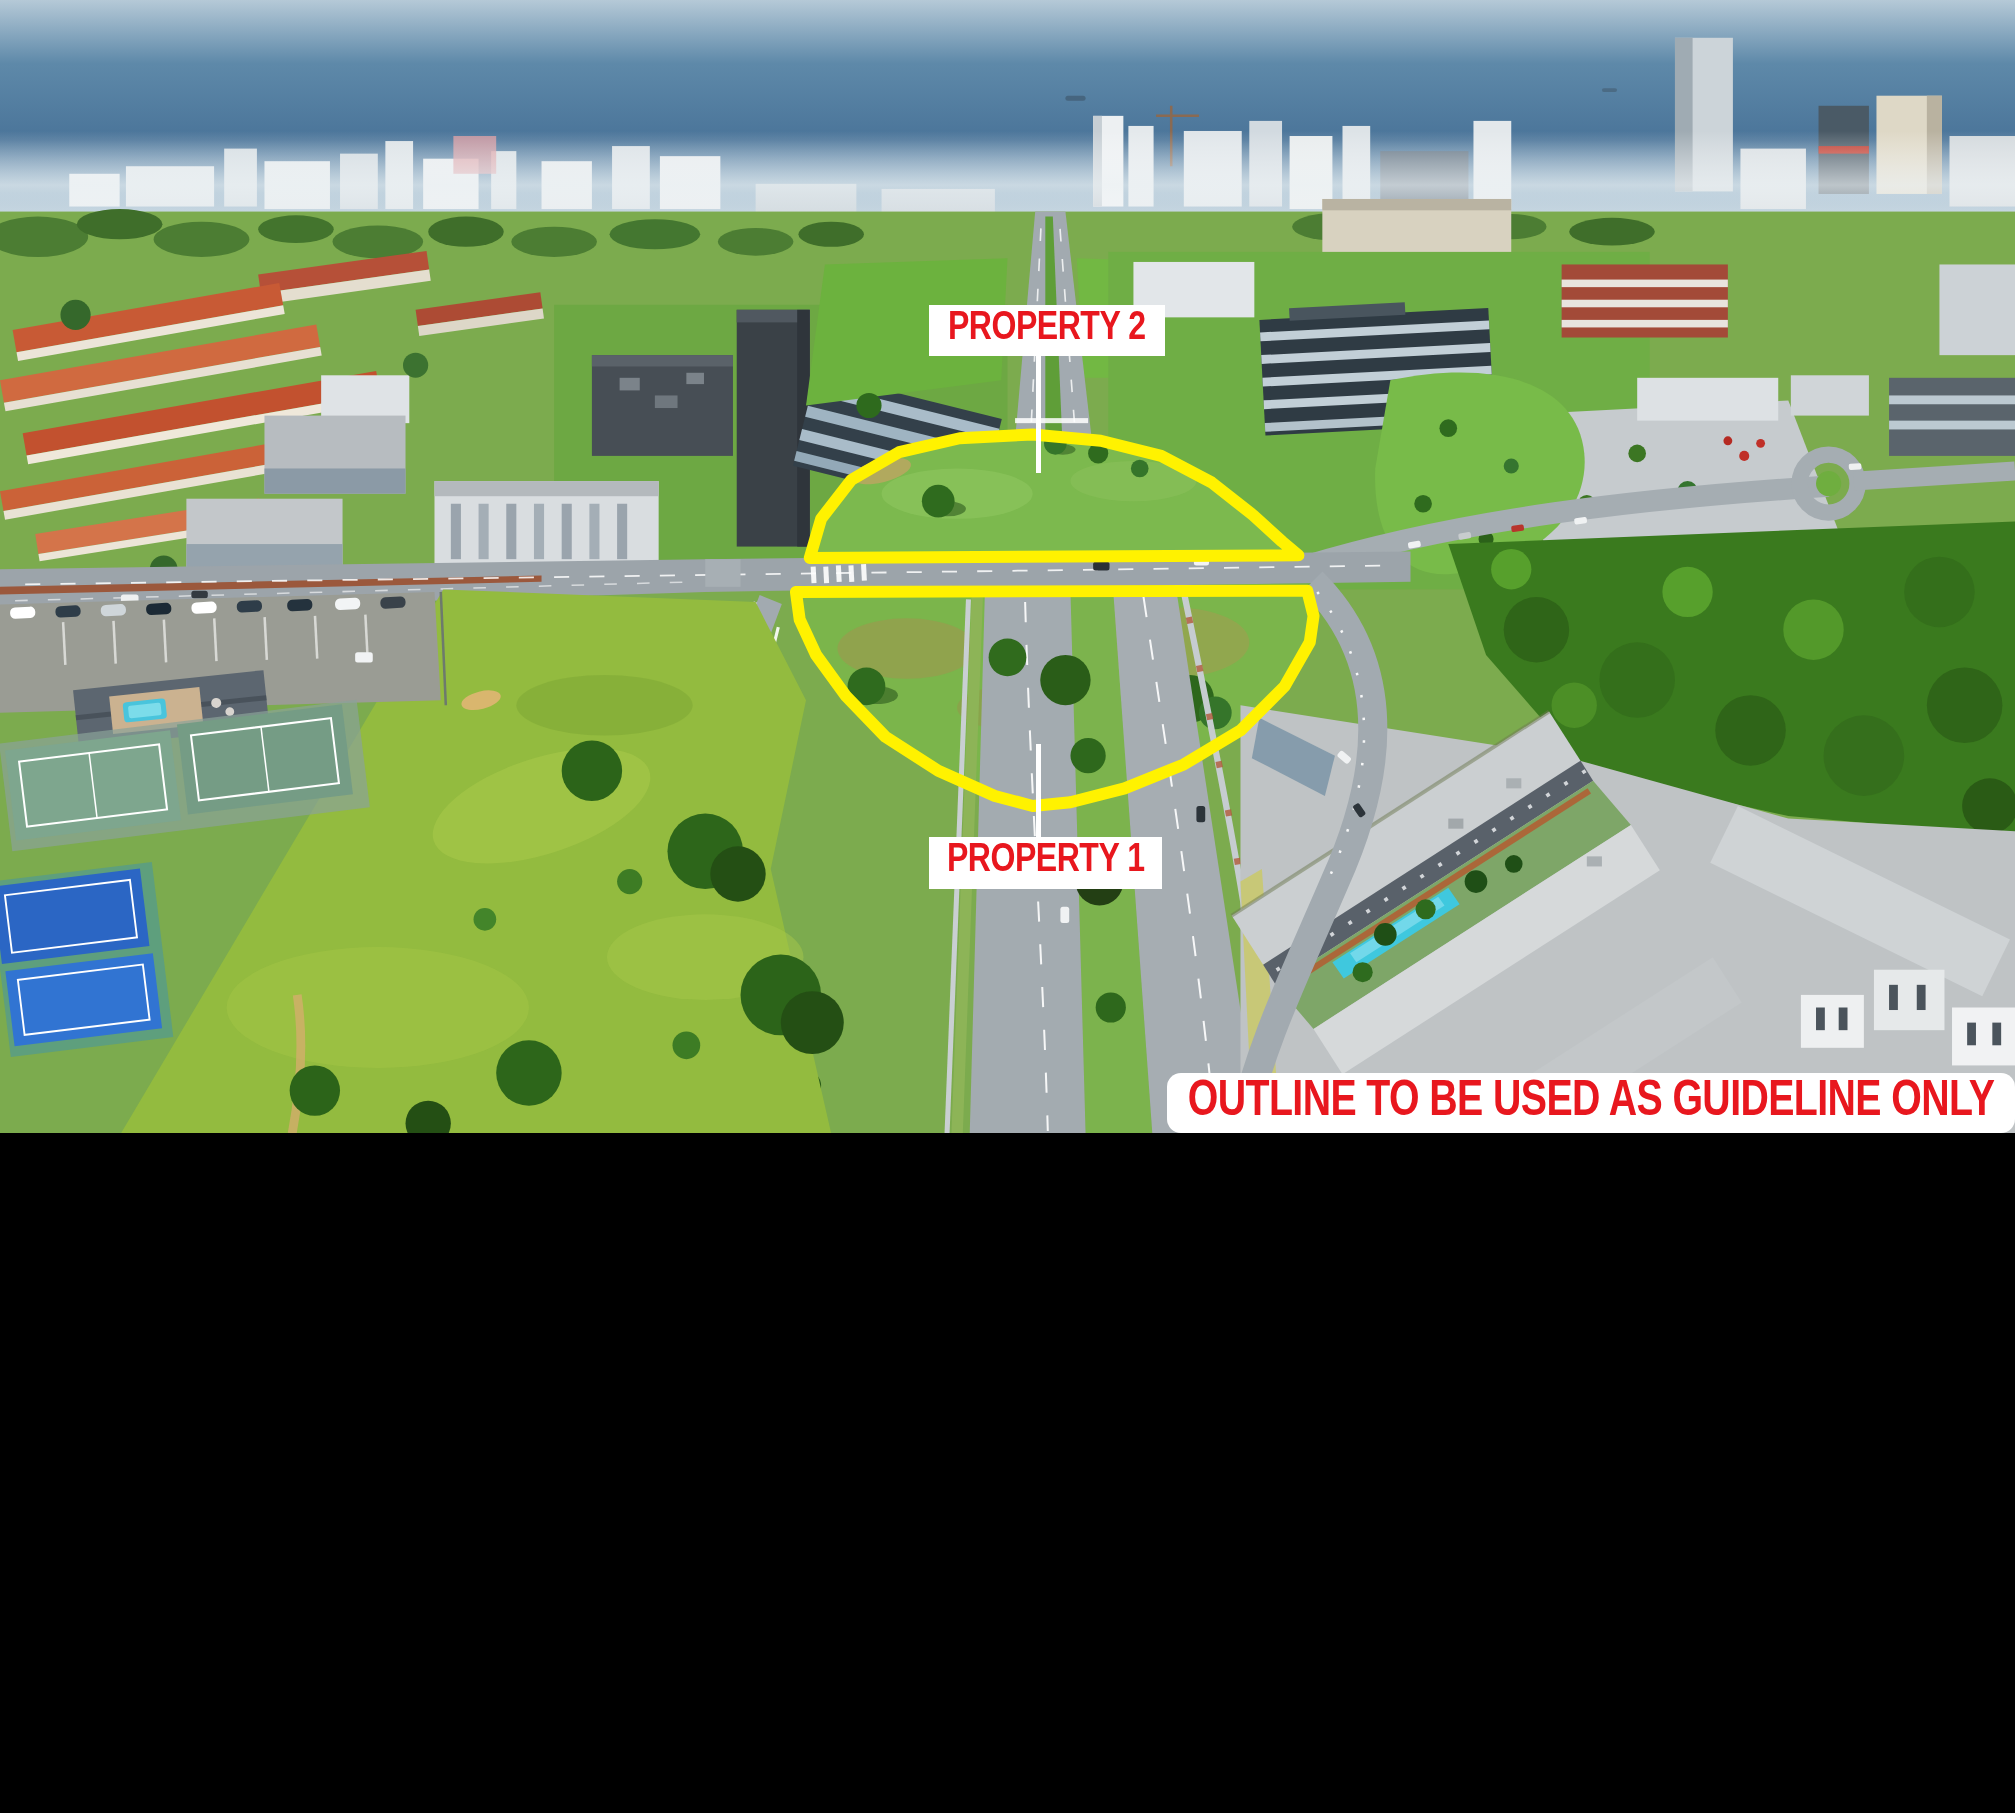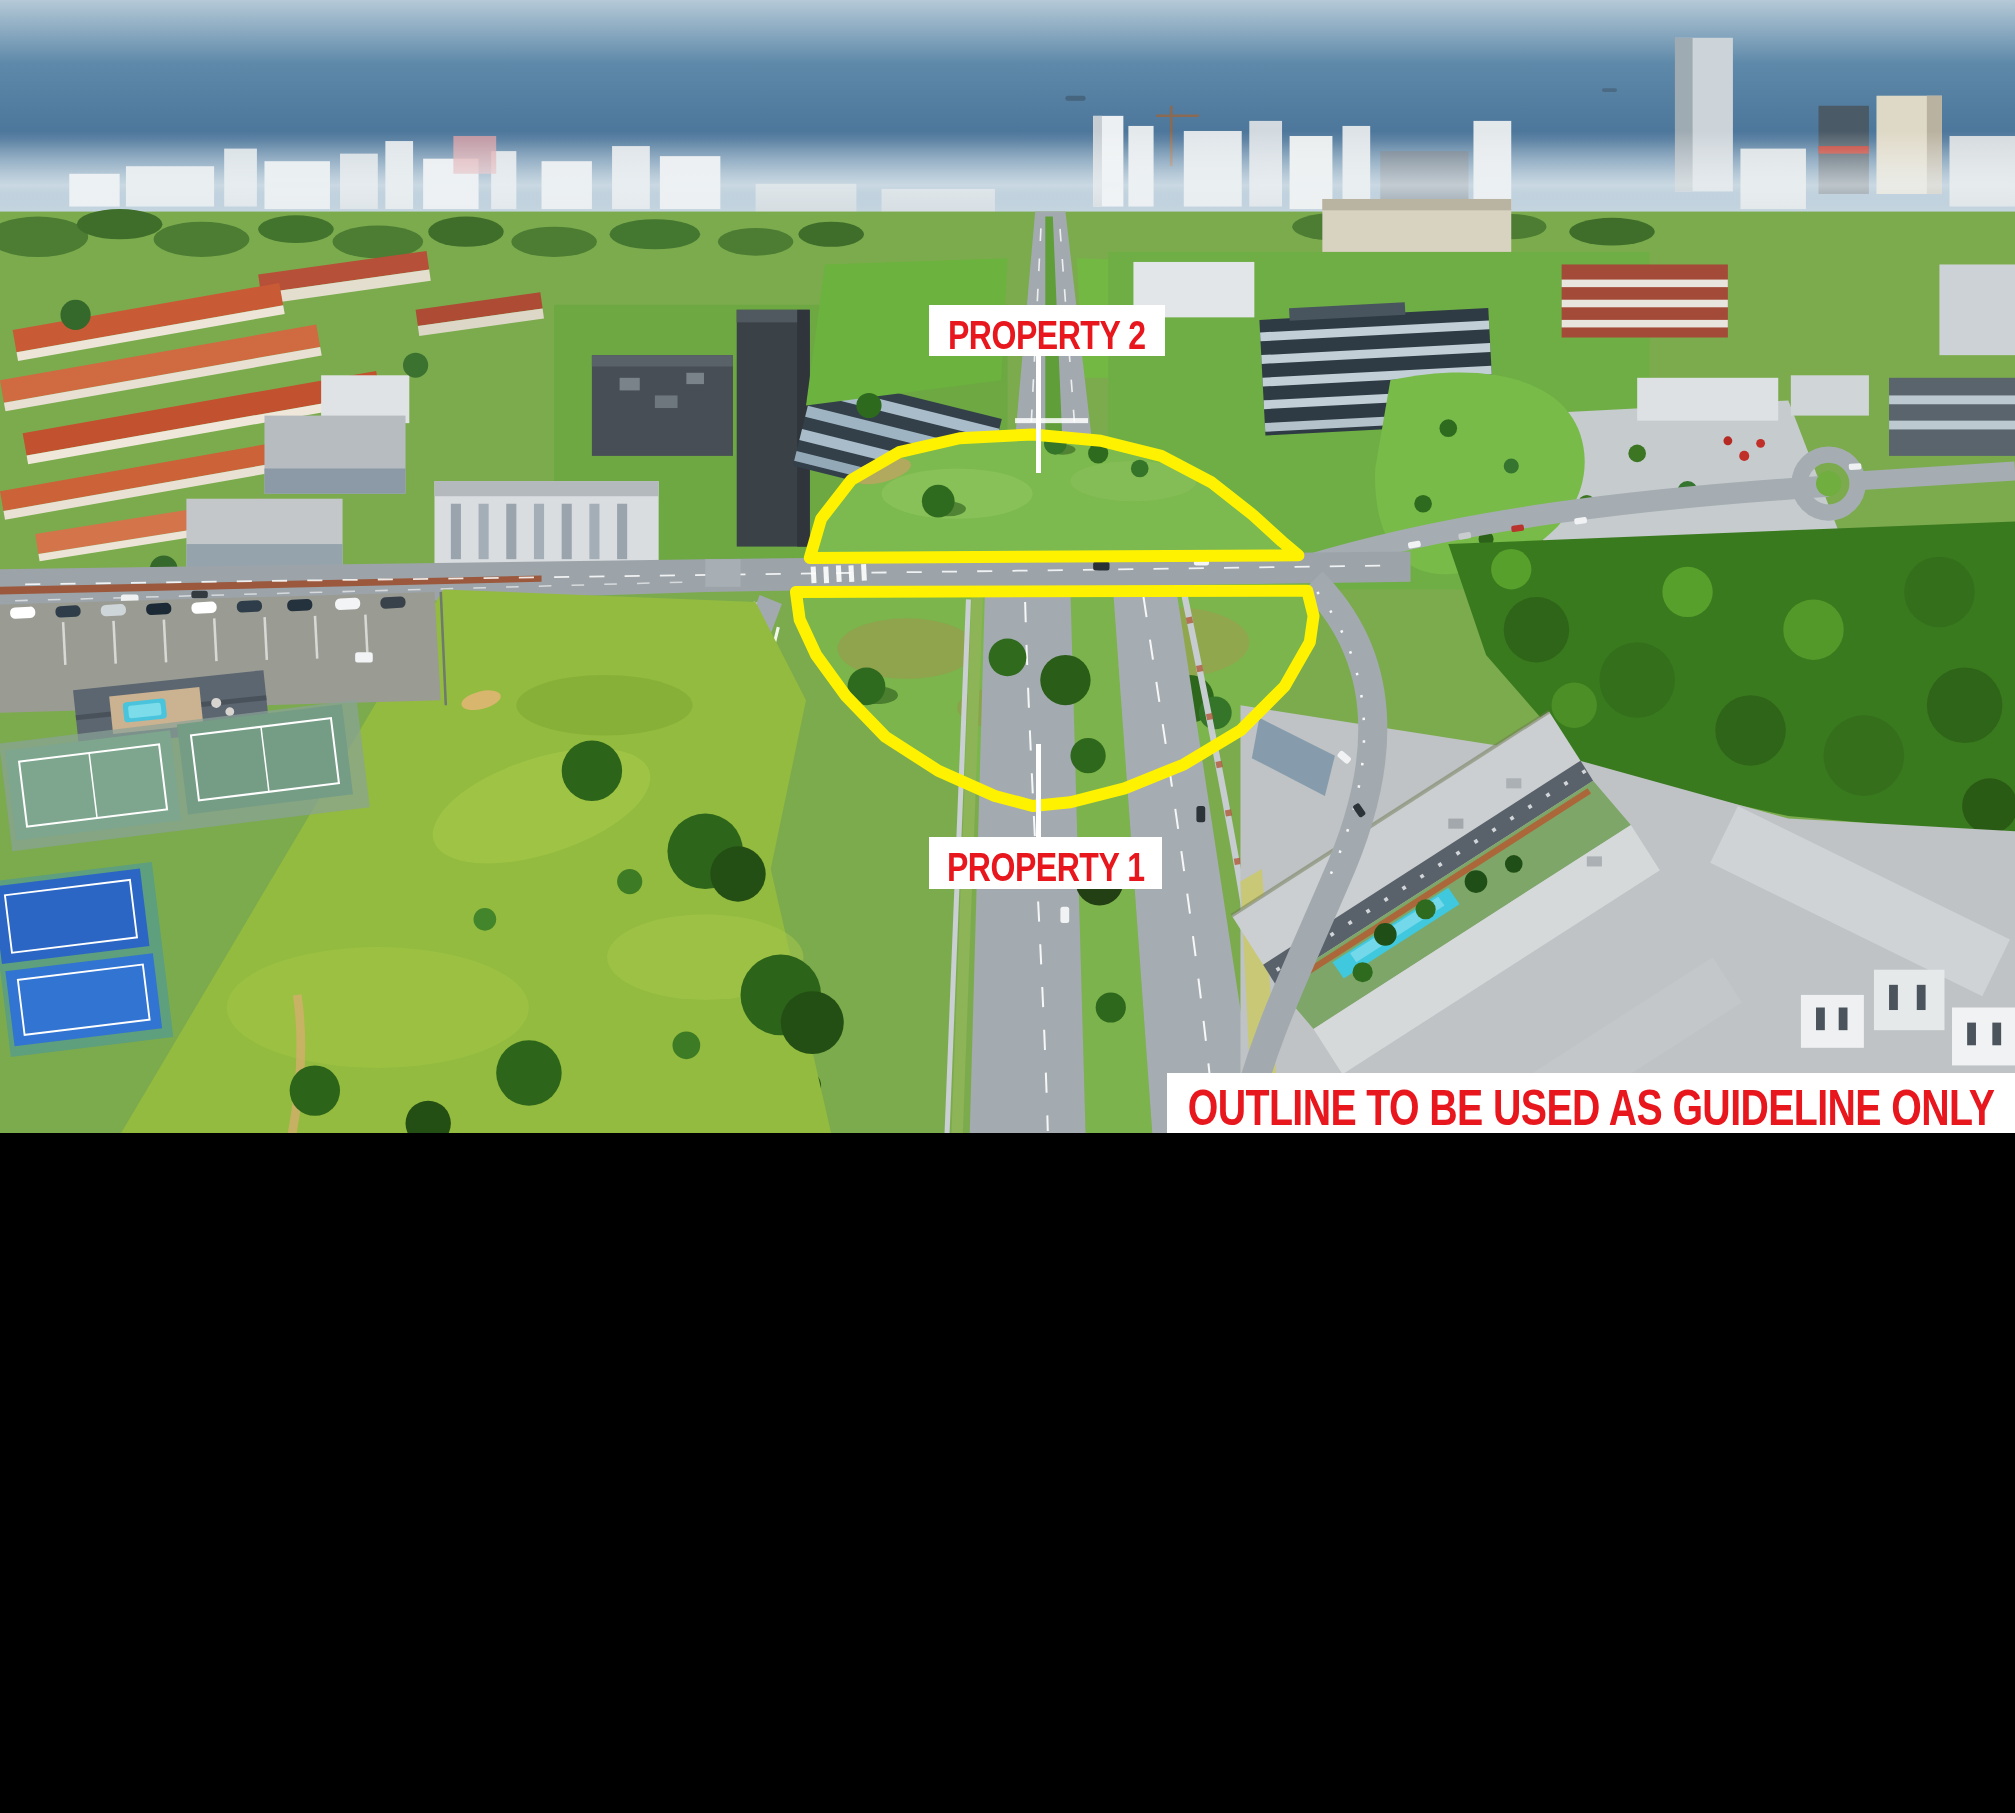--- a/index.html
+++ b/index.html
@@ -14,42 +14,42 @@
     position:relative;
     width:100vw;
     height:56.25vw;
     overflow:hidden;
     font-family:"Liberation Sans", sans-serif;
   }
   .scene-svg{position:absolute;inset:0;width:100%;height:100%;display:block;}
   .callout-box{
     position:absolute;
     background:var(--label_bg);
-    display:flex;align-items:flex-end;justify-content:center;
+    display:flex;align-items:flex-start;justify-content:center;
     z-index:3;
   }
   .callout-box span{
     font-weight:700;
     color:var(--label_text_red);
     white-space:nowrap;
     letter-spacing:-0.015em;
     transform:scaleX(0.78);
     transform-origin:center;
     line-height:1;
   }
   .callout-line{
     position:absolute;
     width:0.26vw;
     background:var(--callout_white);
     z-index:2;
   }
   #label-property2{left:46.08%;top:26.95%;width:11.75%;height:4.45%;font-size:2.04vw;}
   #label-twilight-drive{left:18.85%;top:47.55%;width:16.2%;height:4.8%;font-size:2.12vw;}
   #label-property1{left:46.08%;top:73.85%;width:11.6%;height:4.55%;font-size:2.04vw;}
-  #label-disclaimer{left:57.9%;top:94.65%;right:0;bottom:0;font-size:2.5vw;}
+  #label-disclaimer{left:57.9%;top:94.65%;right:0;bottom:0;font-size:2.5vw;border-radius:14px;}
   #line-property2{left:51.42%;top:31.2%;height:10.5%;}
   #line-property1{left:51.42%;top:65.6%;height:8.4%;}
 </style>
 </head>
 <body>
 
 <div class="stage">
 
 <svg class="scene-svg" viewBox="0 0 1600 900" preserveAspectRatio="none">
   <defs>

